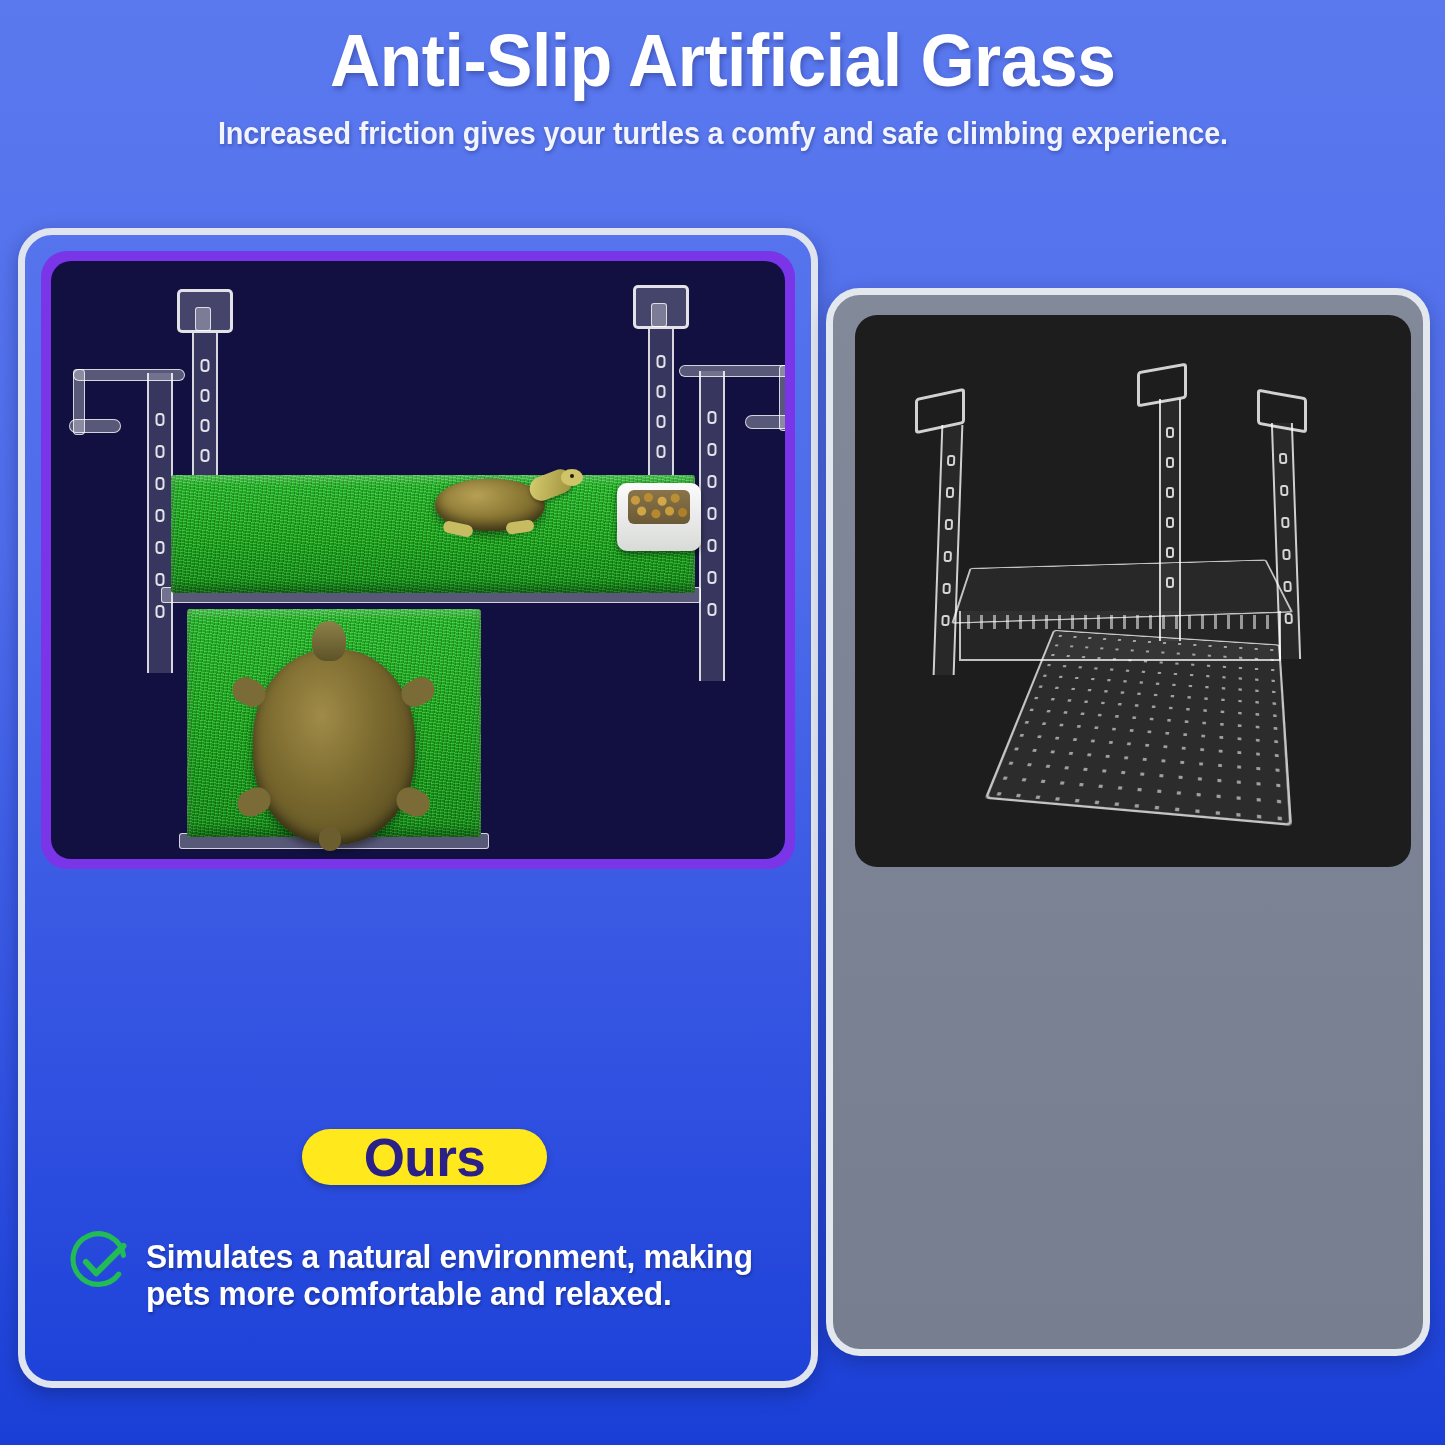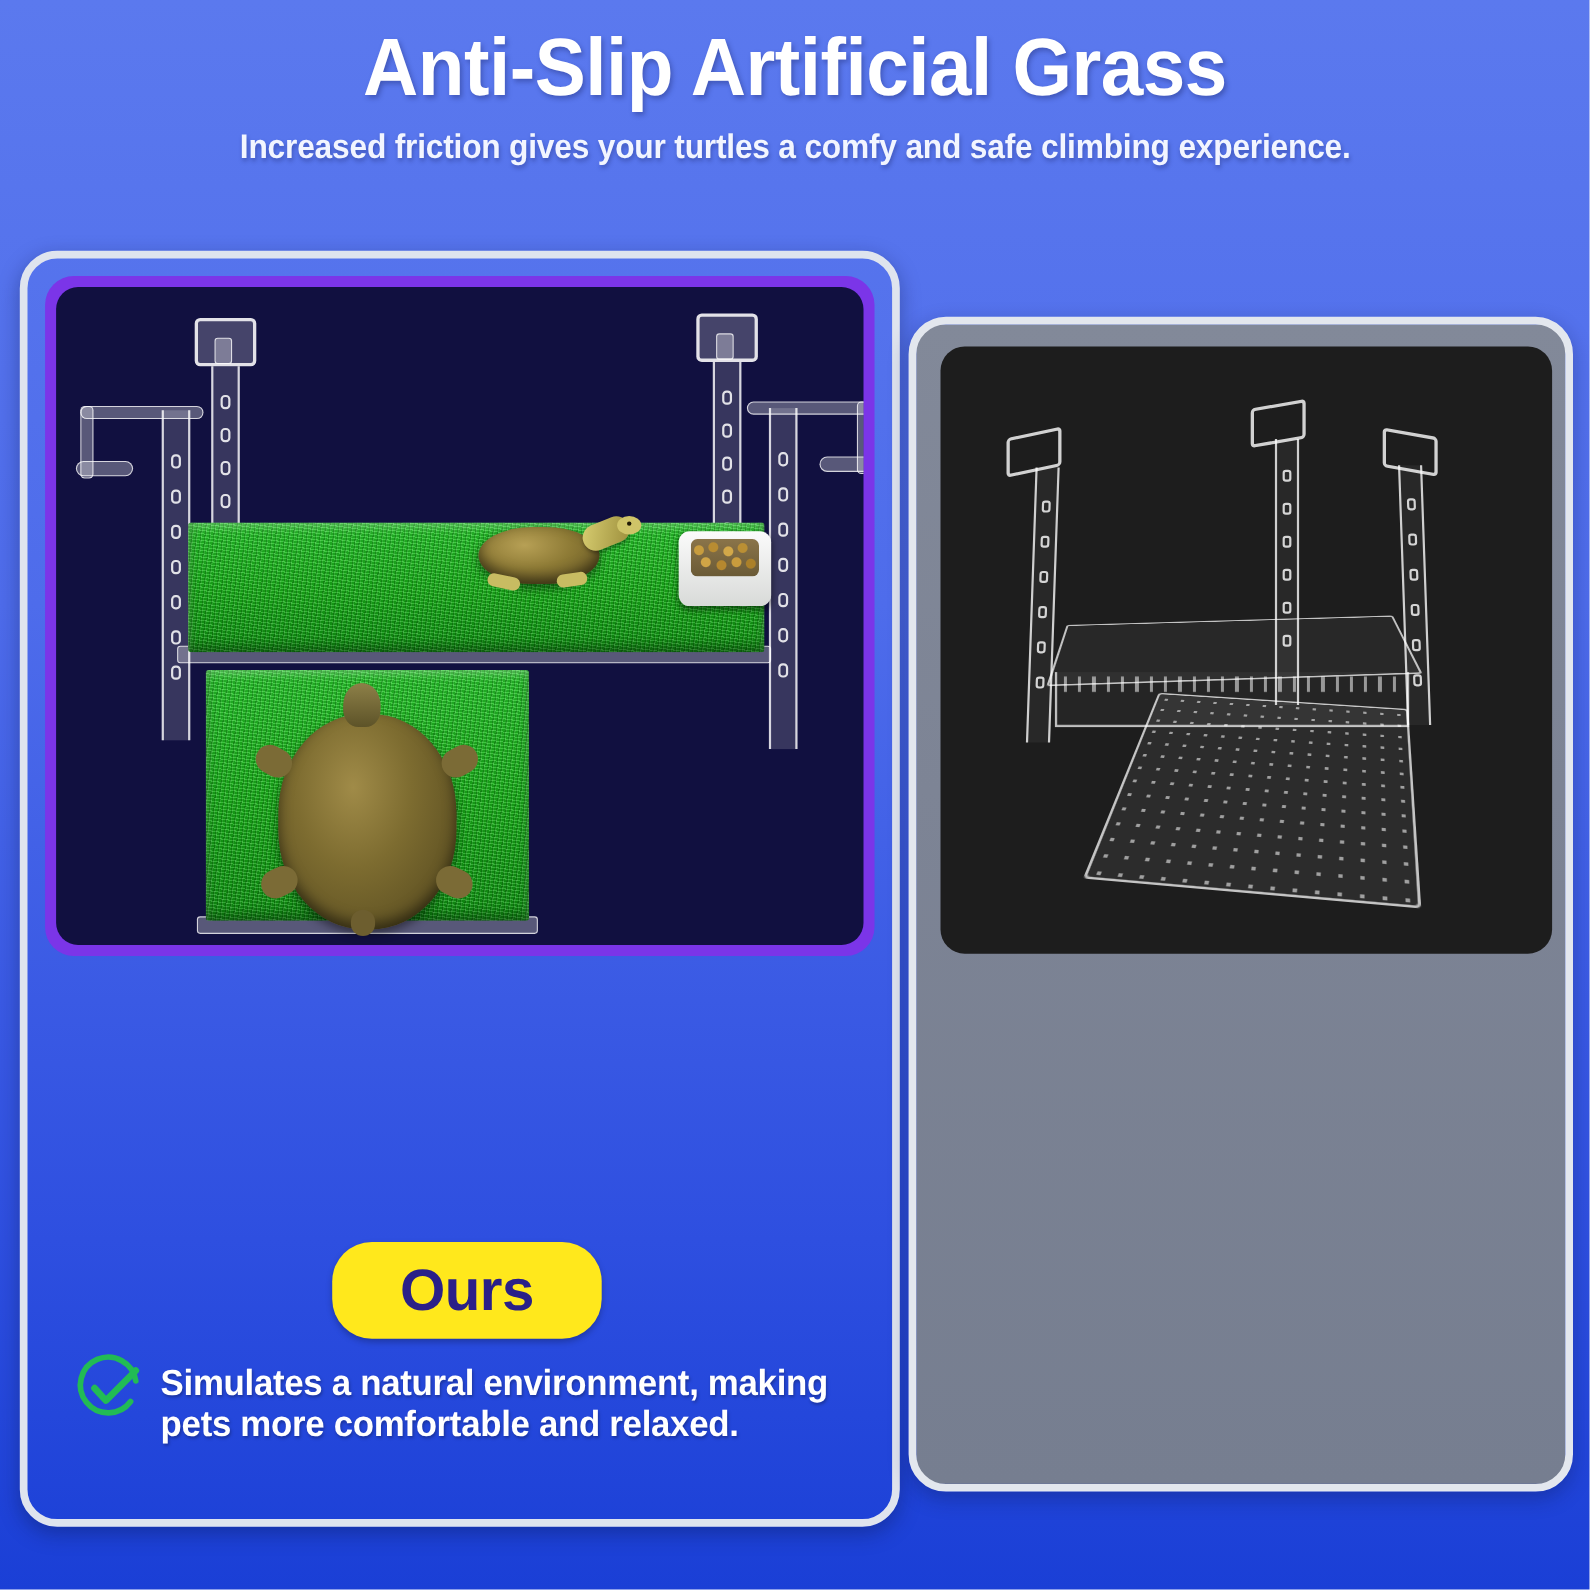--- a/index.html
+++ b/index.html
@@ -50,21 +50,21 @@
     background:#111040; position:relative; overflow:hidden;
   }
   #others-photo {
     position:absolute; left:22px; top:20px; width:556px; height:552px;
     border-radius:22px; background:#1d1d1d; overflow:hidden; position:absolute;
   }
 
   
   .badge { position:absolute; display:flex; align-items:center; justify-content:center;
            font-weight:700; letter-spacing:-0.5px; }
-  #ours-badge { left:277px; top:894px; width:245px; height:88px; border-radius:36px;
+  #ours-badge { left:277px; top:894px; width:245px; height:56px; border-radius:36px;
                 background:#ffe81c; color:#2a2088; font-size:53px;
                 box-shadow:0 3px 6px rgba(0,0,0,.25); }
 
   
   #ours-list { position:absolute; left:45px; top:1000px; width:760px; }
 
   .bullet { display:flex; align-items:flex-start; }
   #ours-list .bullet { margin-bottom:36px; }
 
   .mark { flex:0 0 auto; position:relative; }

